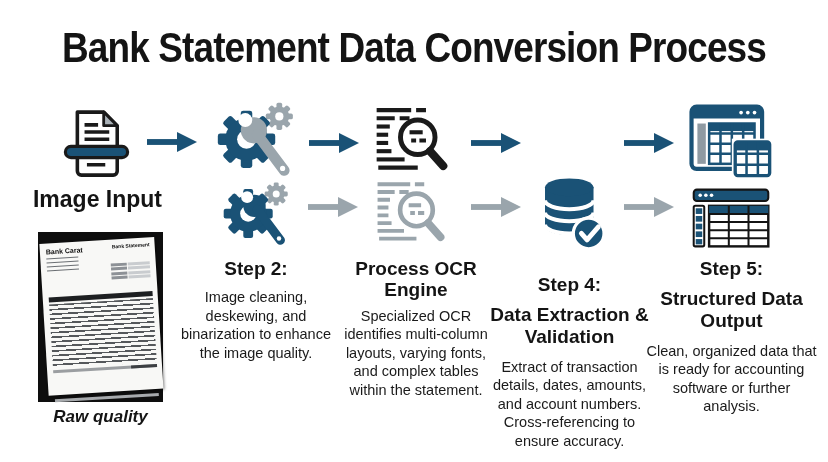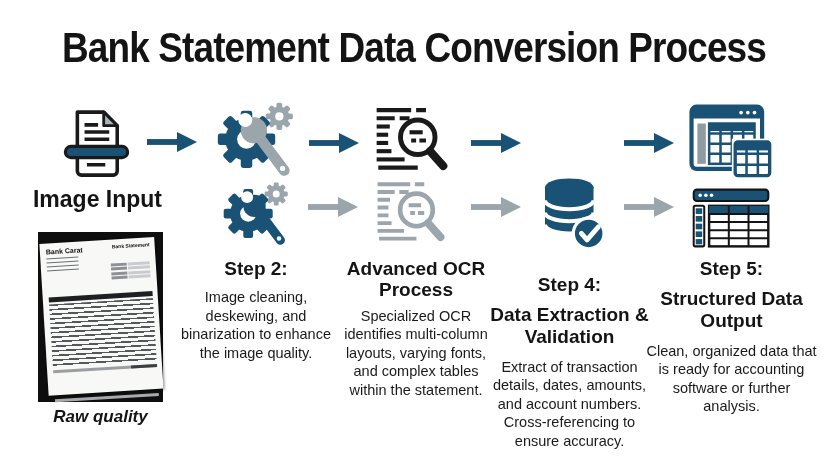--- a/index.html
+++ b/index.html
@@ -269,21 +269,21 @@
       <svg viewBox="0 0 100 74">
         <use href="#sym-table"></use>
       </svg>
     </div>
 
   <div class="abs step" style="left:180px;width:152px;">
     <div class="step-label">Step 2:</div>
     <div class="step-desc">Image cleaning, deskewing, and binarization to enhance the image quality.</div>
   </div>
   <div class="abs step" style="left:340px;width:152px;">
-    <div class="step-title" style="margin-bottom:6px;">Advanced OCR Process</div>
+    <div class="step-title" style="margin-bottom:6px;">Process OCR Engine</div>
     <div class="step-desc">Specialized OCR identifies multi-column layouts, varying fonts, and complex tables within the statement.</div>
   </div>
   <div class="abs step" style="left:486px;width:167px;margin-top:16px;">
     <div class="step-label">Step 4:</div>
     <div class="step-title">Data Extraction &amp; Validation</div>
     <div class="step-desc">Extract of transaction details, dates, amounts, and account numbers. Cross-referencing to ensure accuracy.</div>
   </div>
   <div class="abs step" style="left:645px;width:173px;">
     <div class="step-label">Step 5:</div>
     <div class="step-title">Structured Data Output</div>

